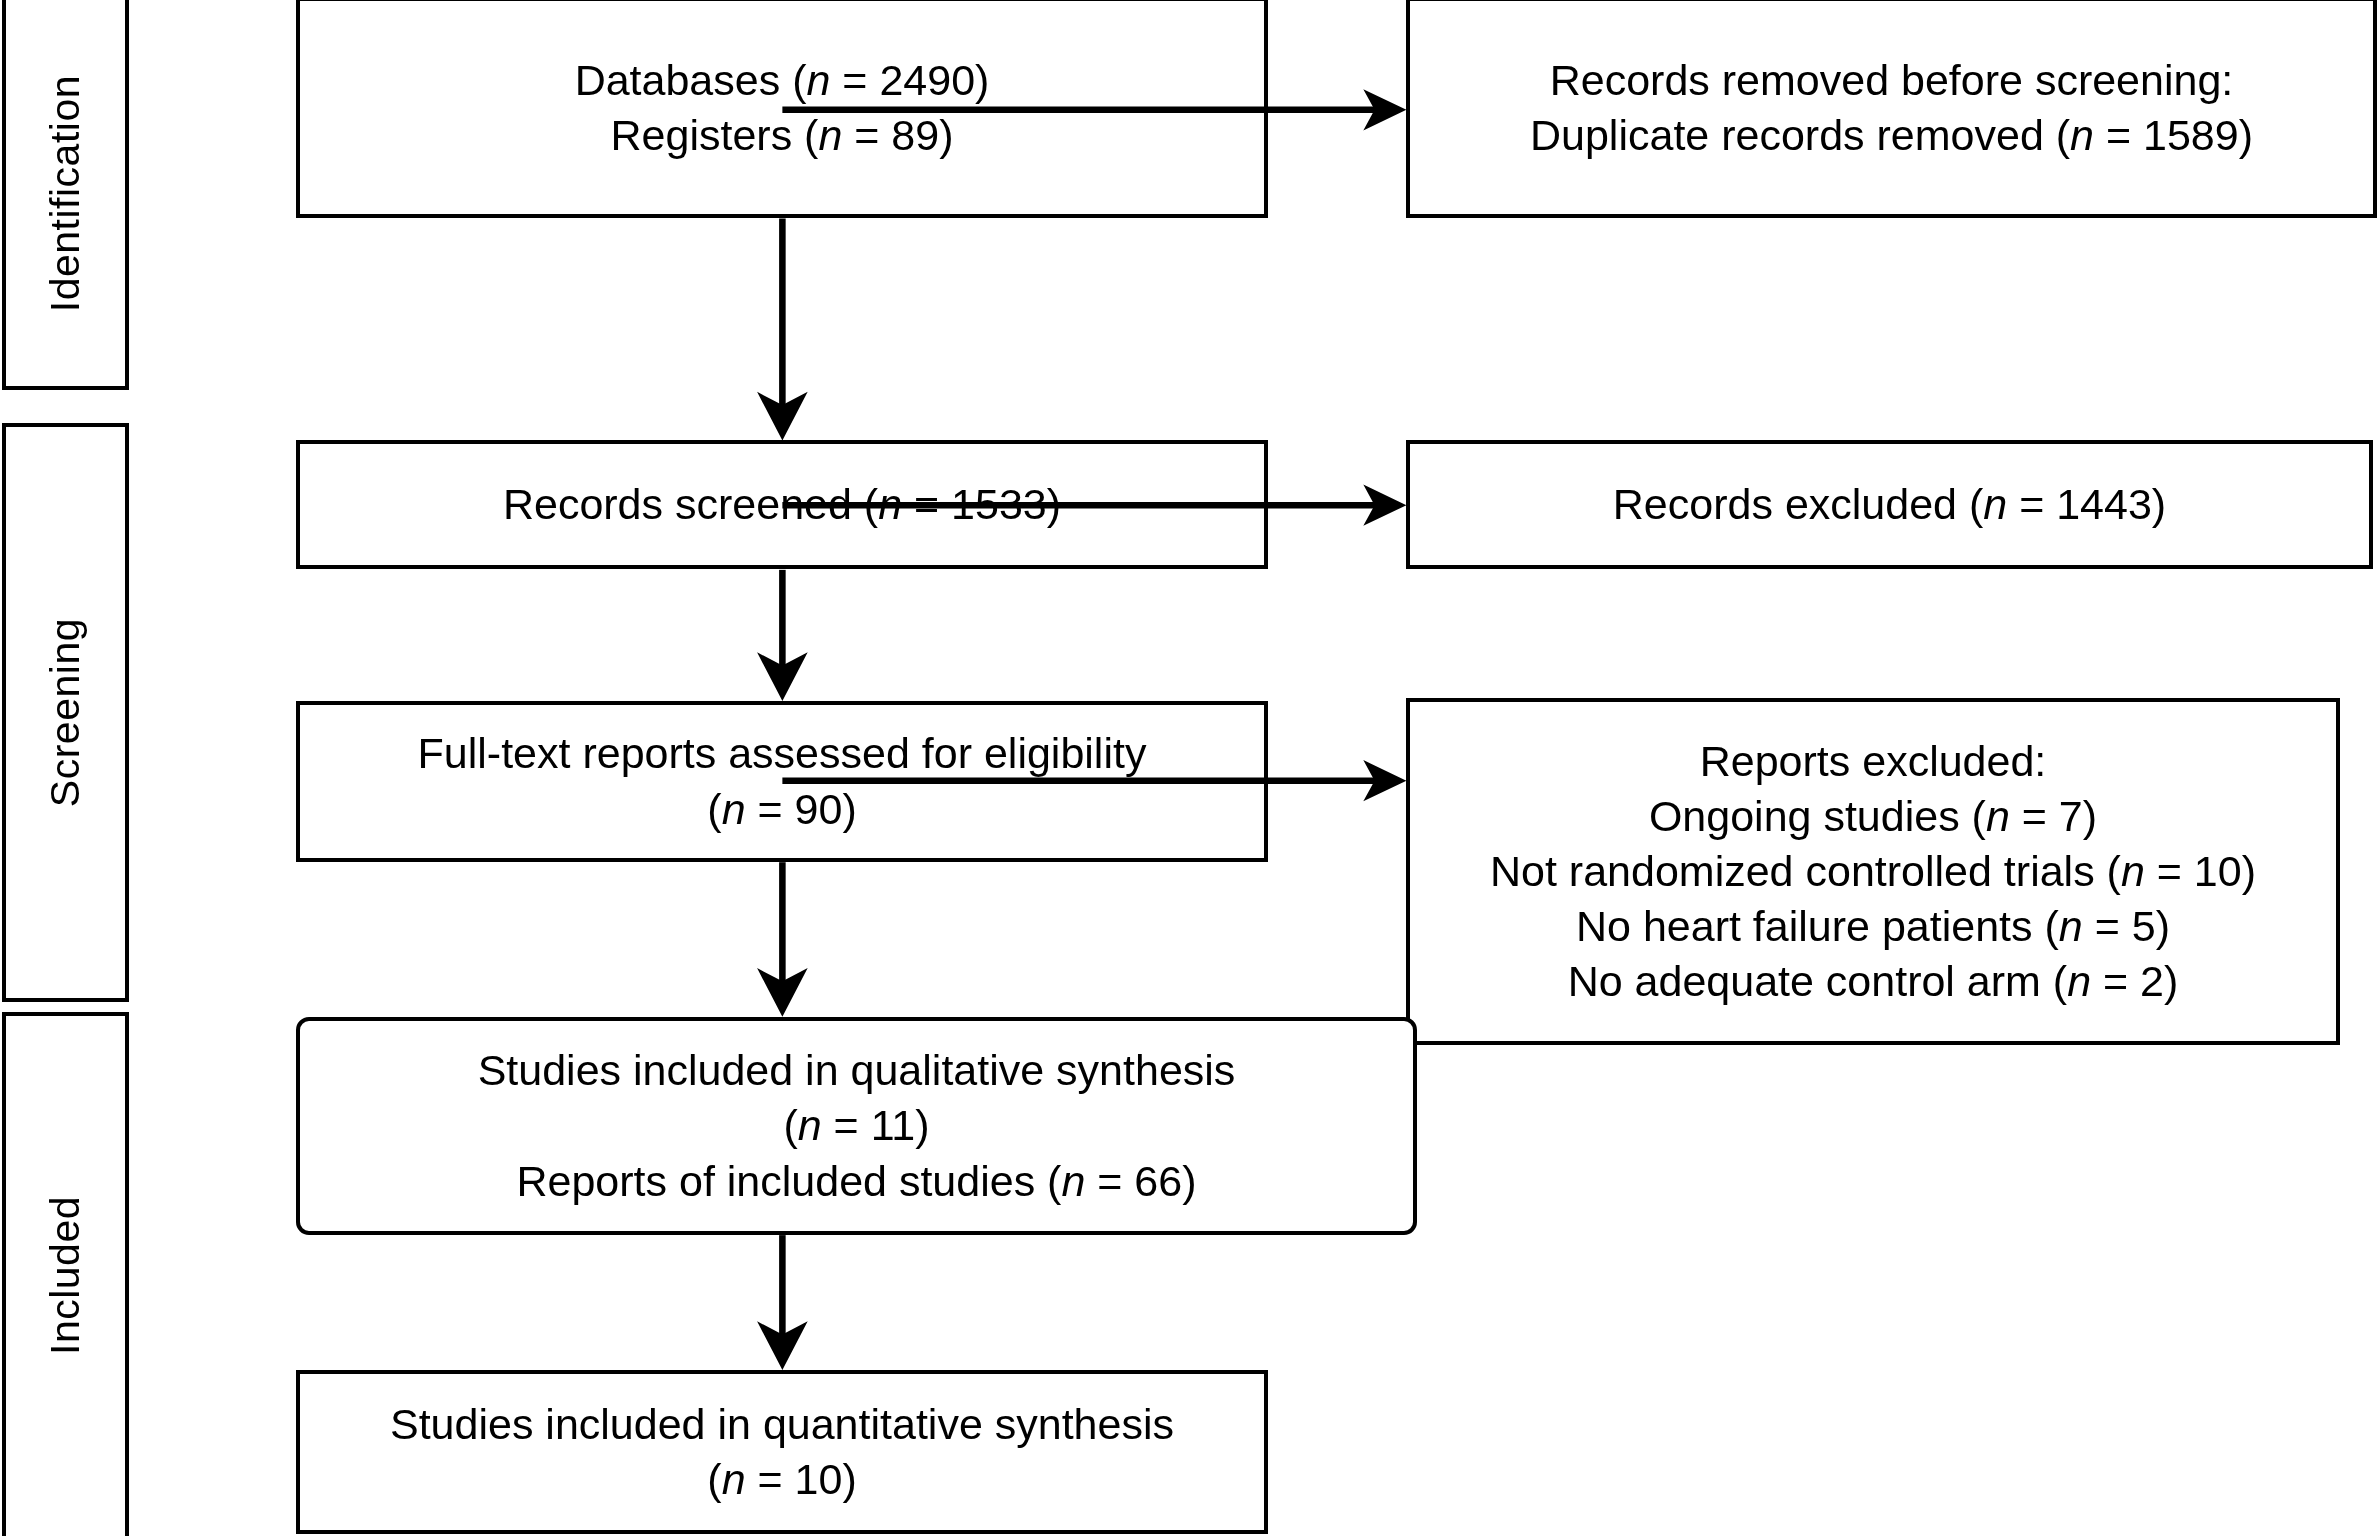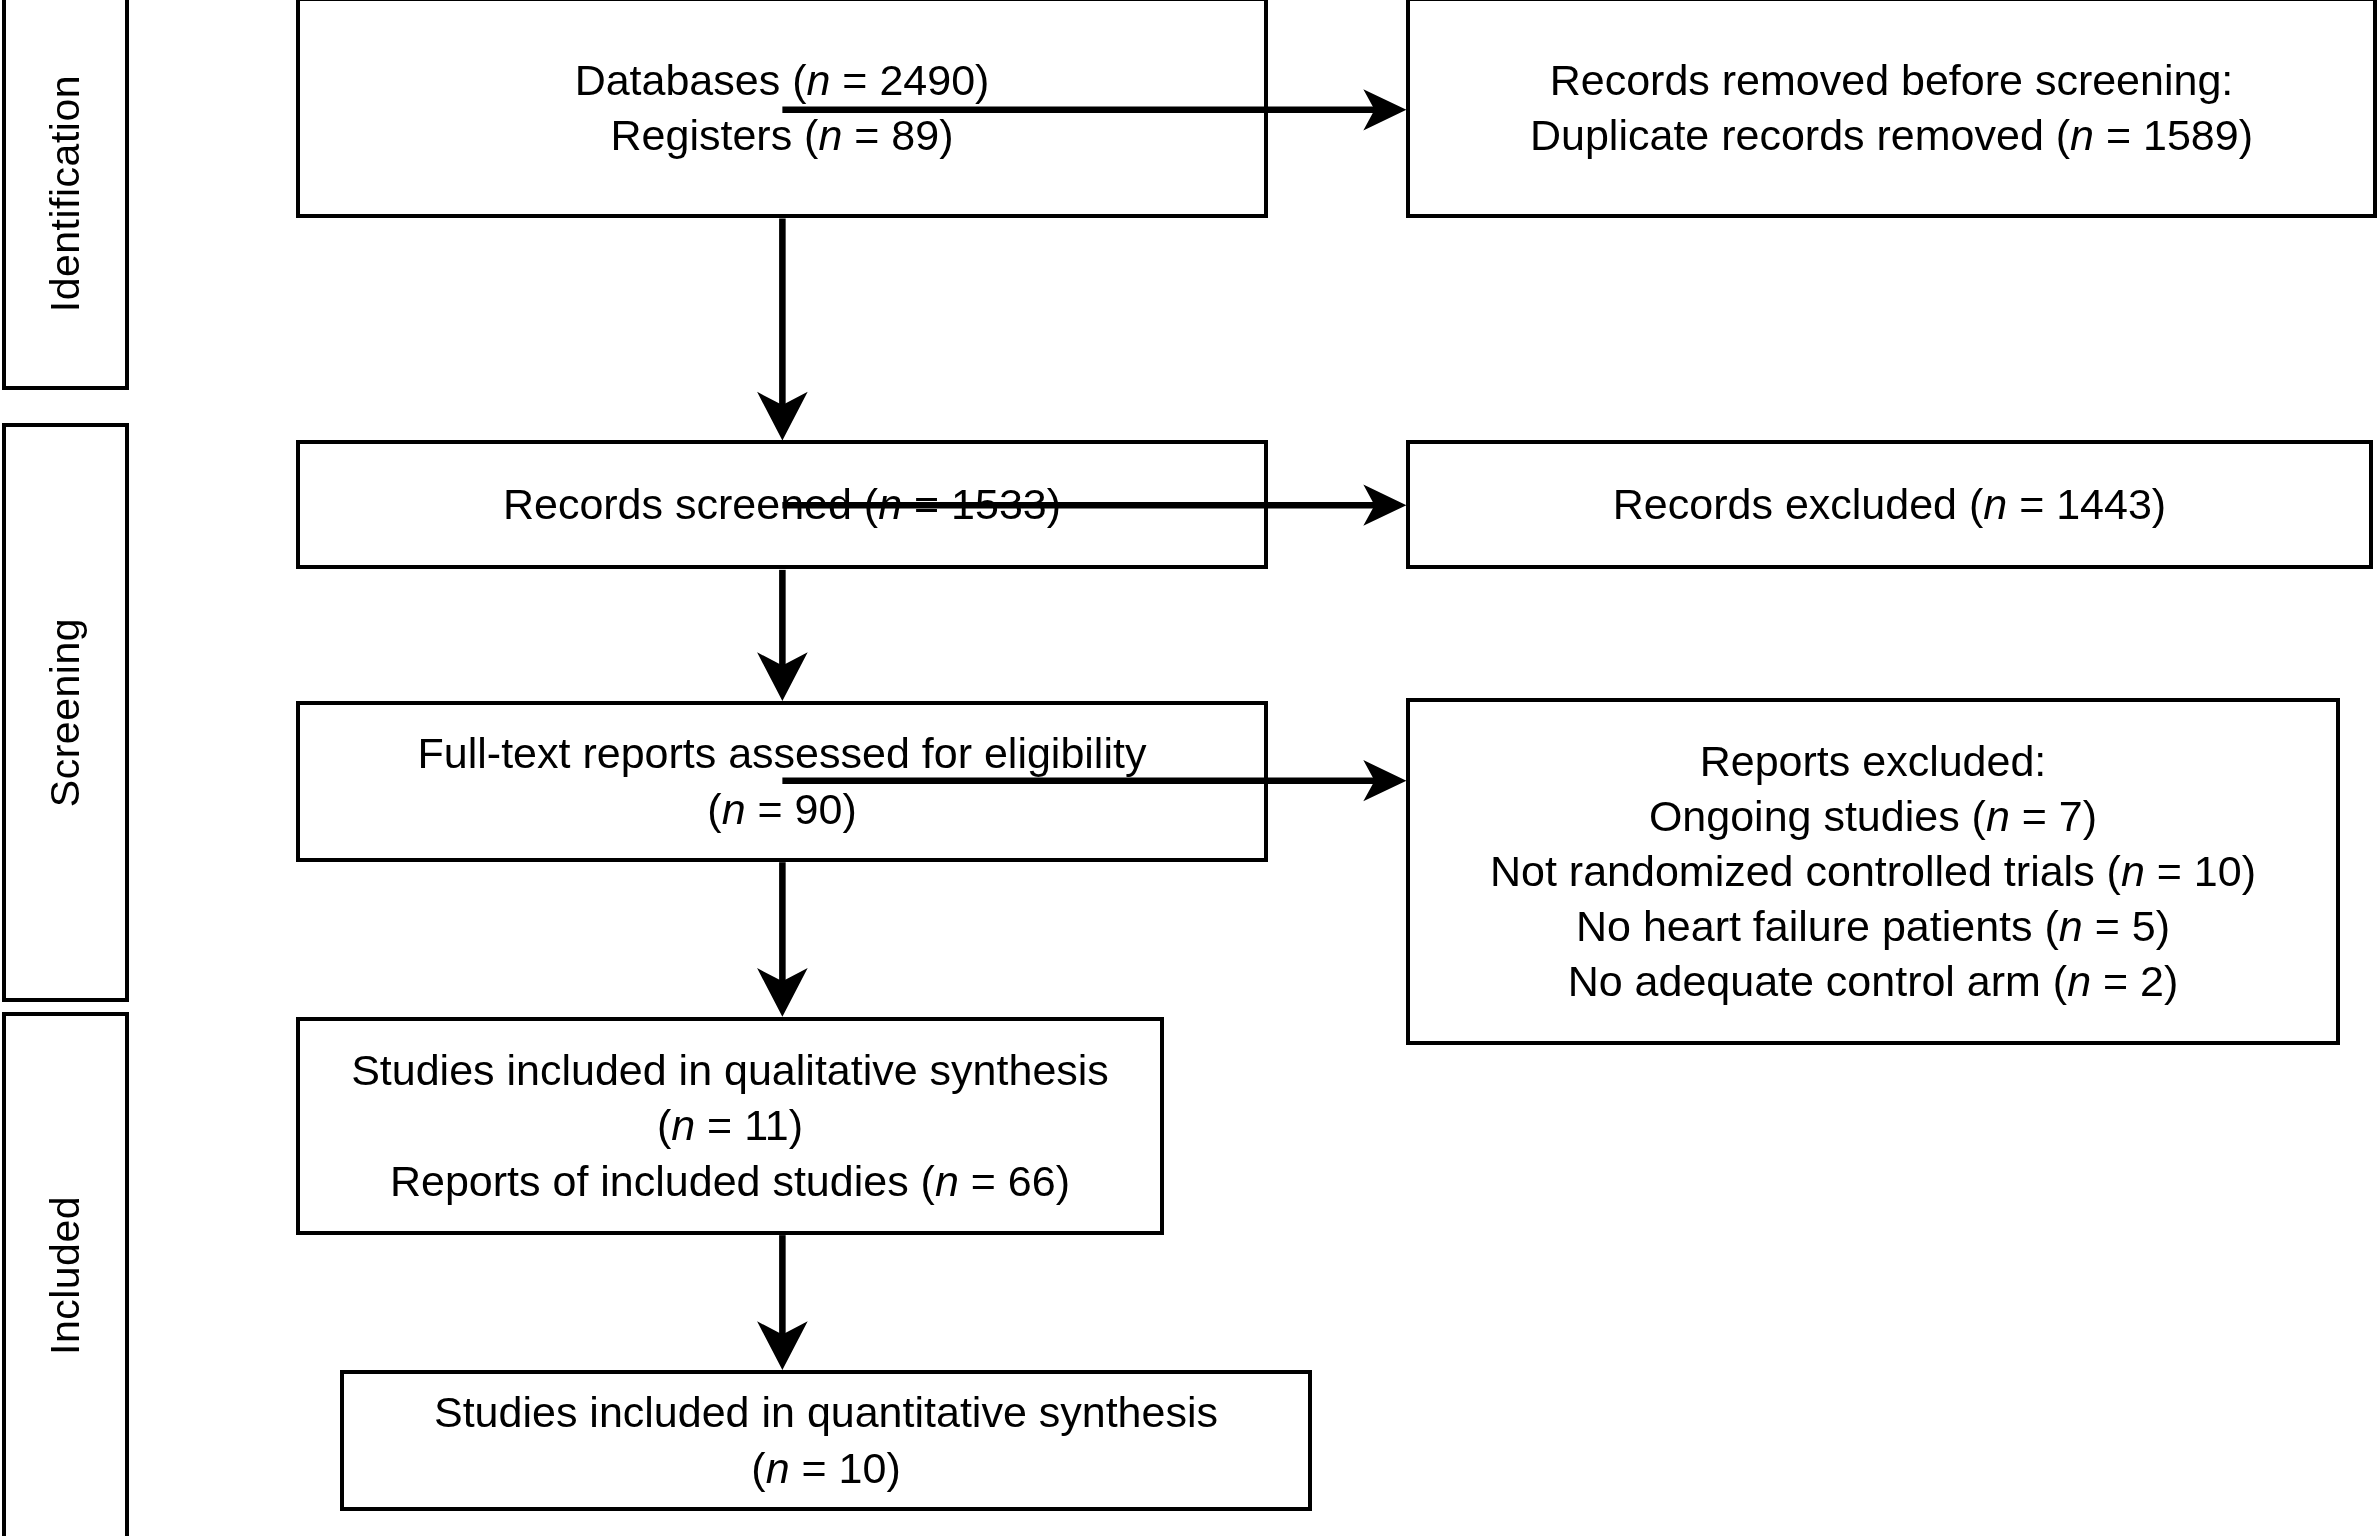--- a/index.html
+++ b/index.html
@@ -98,27 +98,27 @@
   </div>
 
   <div class="node-box" style="left:1406px; top:698px; width:934px; height:347px;">
     <div class="node-line">Reports excluded:</div>
     <div class="node-line"><span>Ongoing studies (</span><i>n</i><span> = 7)</span></div>
     <div class="node-line"><span>Not randomized controlled trials (</span><i>n</i><span> = 10)</span></div>
     <div class="node-line"><span>No heart failure patients (</span><i>n</i><span> = 5)</span></div>
     <div class="node-line"><span>No adequate control arm (</span><i>n</i><span> = 2)</span></div>
   </div>
 
-  <div class="node-box" style="left:296px; top:1017px; width:868px; height:218px;">
+  <div class="node-box" style="left:296px; top:1017px; width:1121px; height:218px;border-radius:13px;">
     <div class="node-line">Studies included in qualitative synthesis</div>
     <div class="node-line"><span>(</span><i>n</i><span> = 11)</span></div>
     <div class="node-line"><span>Reports of included studies (</span><i>n</i><span> = 66)</span></div>
   </div>
 
-  <div class="node-box" style="left:296px; top:1370px; width:972px; height:141px;margin-left:44px;">
+  <div class="node-box" style="left:296px; top:1370px; width:972px; height:164px;">
     <div class="node-line">Studies included in quantitative synthesis</div>
     <div class="node-line"><span>(</span><i>n</i><span> = 10)</span></div>
   </div>
 
   <svg class="connector" style="left:0; top:0;" width="2379" height="1537" viewBox="0 0 2539 1640">
 
     <g>
       <line x1="835" y1="117" x2="1468" y2="117" stroke="#000" stroke-width="7"></line>
       <polygon points="1501,117 1455,95 1467,117 1455,139" fill="#000"></polygon>
     </g>

